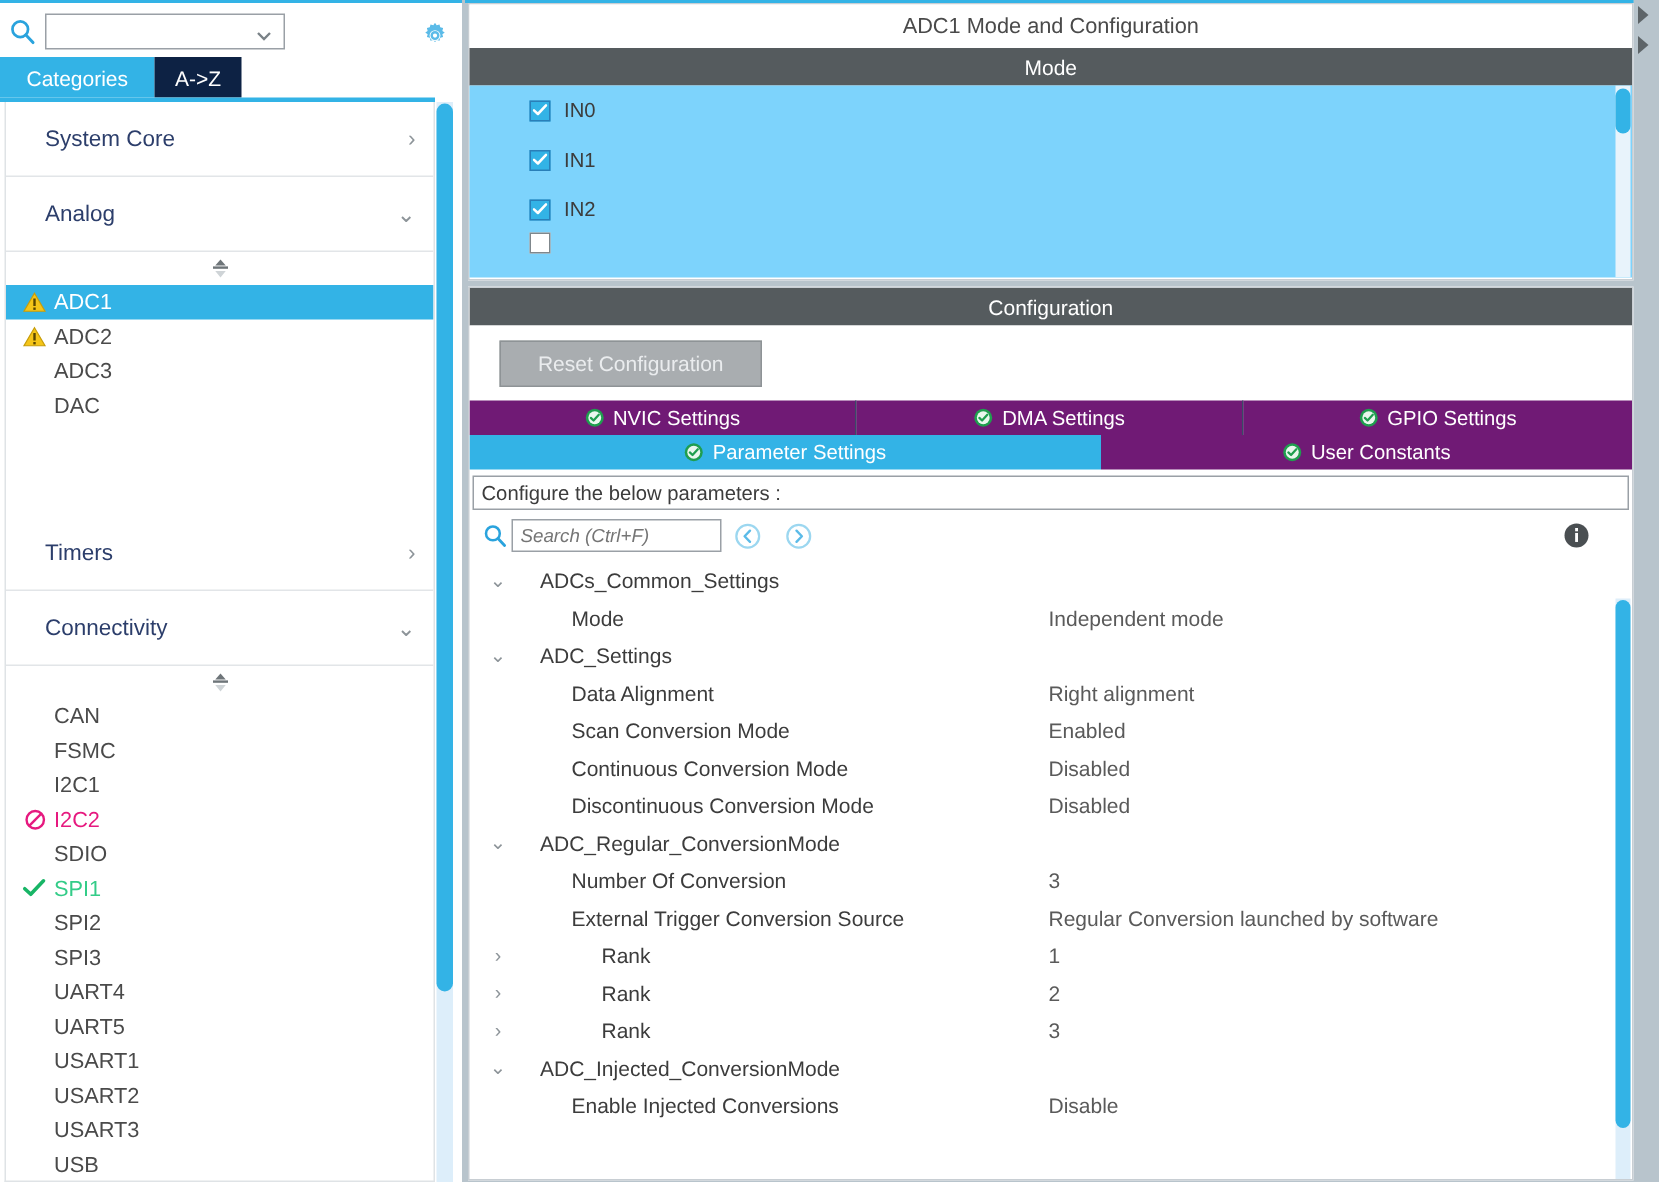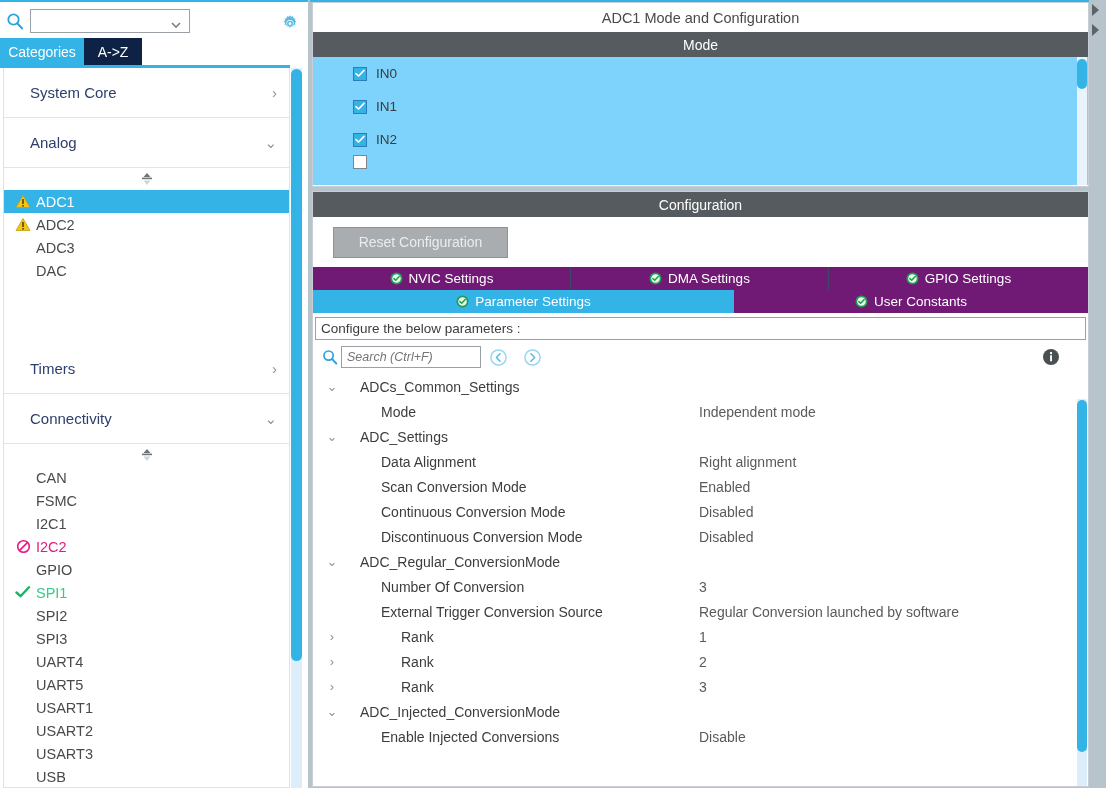--- a/index.html
+++ b/index.html
@@ -183,21 +183,21 @@
           <g fill="#5bbbe8">
             <path d="M11 2.2l1.1 1.6 1.9-.5.5 1.9 1.9.5-.5 1.9 1.6 1.1-1.6 1.1.5 1.9-1.9.5-.5 1.9-1.9-.5L11 15.2 9.9 13.6l-1.9.5-.5-1.9-1.9-.5.5-1.9L4.5 8.7l1.6-1.1-.5-1.9 1.9-.5.5-1.9 1.9.5z" transform="translate(0,2)"></path>
           </g>
           <circle cx="11" cy="12.7" r="3.6" fill="#ffffff"></circle>
           <circle cx="11" cy="12.7" r="2.2" fill="none" stroke="#5bbbe8" stroke-width="1.6"></circle>
         </svg>
       </span>
     </div>
 
     <div class="cat-tabs">
-      <div class="cat-tab active" style="width:84px">
+      <div class="cat-tab active" style="width:103px">
         <span>Categories</span>
       </div>
       <div class="cat-tab inactive" style="width:58px">
         <span>A-&gt;Z</span>
       </div>
     </div>
     <div class="tab-underline"></div>
 
     <div class="cat-list">
 
@@ -281,21 +281,21 @@
         <div class="periph pink">
           <span class="pstat">
             <svg width="15" height="15" viewBox="0 0 15 15">
               <circle cx="7.5" cy="7.5" r="5.8" fill="none" stroke="#e6197f" stroke-width="1.6"></circle>
               <line x1="3.6" y1="11.4" x2="11.4" y2="3.6" stroke="#e6197f" stroke-width="1.6"></line>
             </svg>
           </span>
           <span>I2C2</span>
           </div>
         <div class="periph">
-          <span>GPIO</span>
+          <span>SDIO</span>
           </div>
         <div class="periph green">
           <span class="pstat">
             <svg width="16" height="14" viewBox="0 0 16 14">
               <polyline points="1.5,7.5 5.5,11.2 14,2.2" fill="none" stroke="#18b566" stroke-width="2.4" stroke-linecap="round" stroke-linejoin="round"></polyline>
             </svg>
           </span>
           <span>SPI1</span>
           </div>
         <div class="periph">

